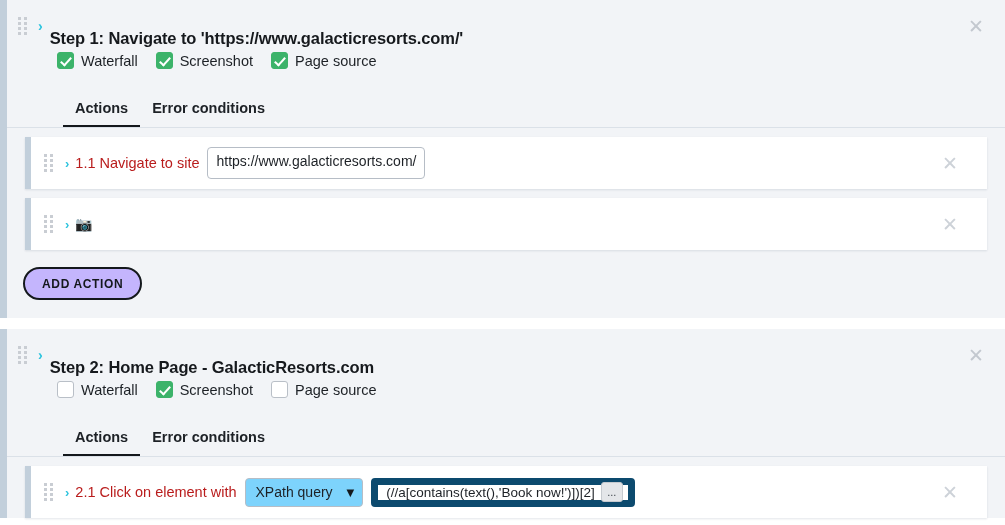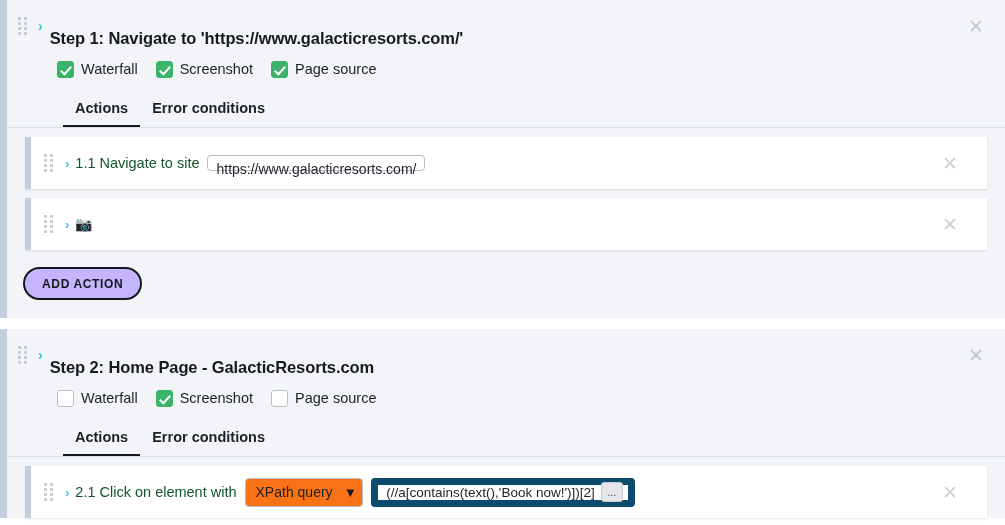--- a/index.html
+++ b/index.html
@@ -87,21 +87,21 @@
     text-align: center;
     font-weight: 300;
     cursor: pointer;
     user-select: none;
     font-family: "DejaVu Sans", sans-serif;
   }
 
   
   .cb-row {
     display: flex;
-    align-items: center;
+    align-items: flex-start;
     gap: 18px;
     padding-left: 50px;
     height: 34px;
   }
   .cb-item {
     display: flex;
     align-items: center;
     gap: 7px;
     cursor: pointer;
   }
@@ -183,21 +183,21 @@
   .action-row .drag-handle { margin-right: 10px; }
   .act-chev {
     color: #2ec4de;
     font-size: 13px;
     font-weight: 700;
     margin-right: 6px;
     user-select: none;
   }
   .act-text {
     font-size: 14.5px;
-    color: #14532d;
+    color: #b91c1c;
     white-space: nowrap;
     margin-right: 8px;
   }
   .row-close {
     position: absolute;
     right: 26px;
     top: 50%;
     transform: translateY(-50%);
     width: 22px; height: 22px;
     color: #cdd2d8;
@@ -207,41 +207,41 @@
     font-weight: 300;
     cursor: pointer;
     user-select: none;
     font-family: "DejaVu Sans", sans-serif;
   }
 
   .text-field {
     border: 1px solid #b6bdc6;
     border-radius: 4px;
     background: #ffffff;
-    height: 16px;
+    height: 32px;
     line-height: 26px;
     padding: 0 8px;
     font-size: 14px;
     color: #1d2126;
     font-family: "Liberation Sans", sans-serif;
     white-space: nowrap;
     display: inline-block;
     cursor: text;
   }
 
   .cam-emoji {
     font-size: 14px;
     line-height: 1;
     font-family: "DejaVu Sans", sans-serif;
   }
 
   .select-box {
     border: 1px solid #b6bdc6;
     border-radius: 4px;
-    background: #f97316;
+    background: #7dd3fc;
     height: 29px;
     display: inline-flex;
     align-items: center;
     gap: 14px;
     padding: 0 8px 0 10px;
     font-size: 14px;
     color: #1d2126;
     cursor: pointer;
     margin-right: 8px;
   }

